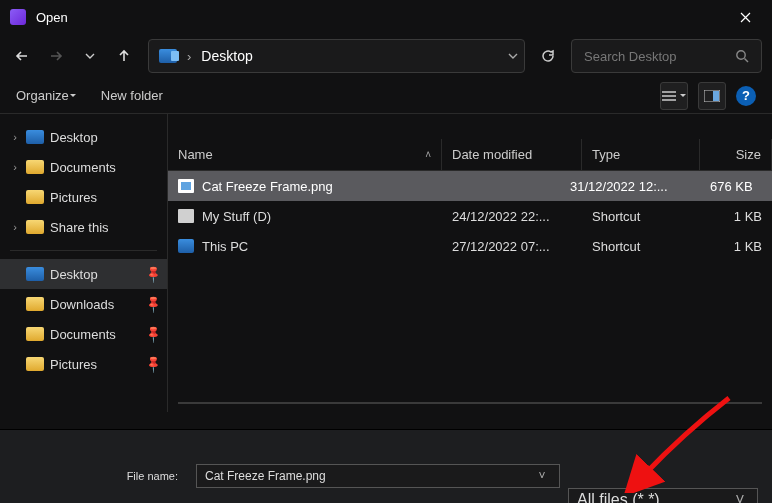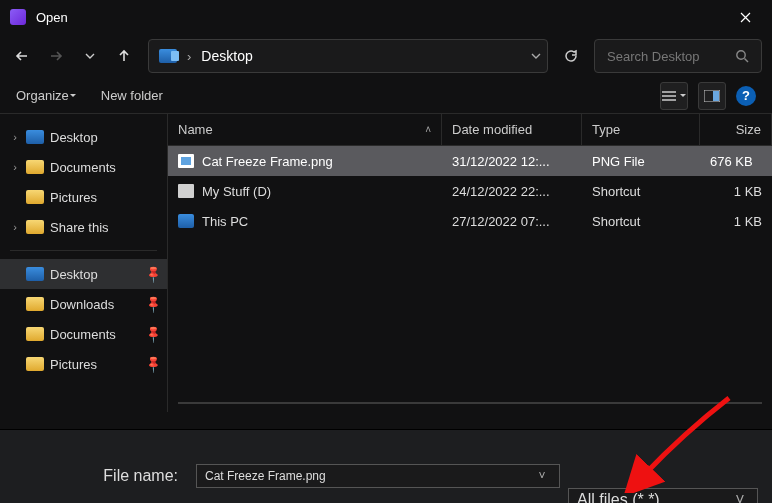--- a/index.html
+++ b/index.html
@@ -32,21 +32,21 @@
   display: flex; align-items: center; padding: 0 6px; gap: 10px;
   background: #1a1a1b;
 }
 .path-icon { width: 18px; height: 14px; background: linear-gradient(#3a8dde,#1e5fa8); border-radius: 2px; position: relative; margin-left: 4px;}
 .path-icon::after { content:""; position:absolute; right:-2px; top:2px; width:8px; height:10px; background:#7dbef5; border-radius:1px;}
 .path-chev { color: #aaa; }
 .path-text { color: #fff; font-size: 14px; }
 .path-dd { margin-left: auto; color: #aaa; }
 .refresh-btn { width: 34px; height: 34px; display:flex; align-items:center; justify-content:center; color:#ccc;}
 .search-box {
-  width: 168px; height: 34px; border: 1px solid #3a3a3a; border-radius: 4px;
+  width: 191px; height: 34px; border: 1px solid #3a3a3a; border-radius: 4px;
   display: flex; align-items: center; padding: 0 12px; gap: 10px;
   background: #1a1a1b; color: #777;
 }
 .search-box span { flex: 1; }
 
 .toolbar {
   height: 36px; display: flex; align-items: center; padding: 0 16px; gap: 24px;
   border-bottom: 1px solid #2a2a2a;
 }
 .org-btn { color: #ccc; display: flex; align-items: center; }
@@ -63,21 +63,21 @@
   padding: 0 6px 0 10px; color: #ddd; white-space: nowrap; overflow: hidden;
 }
 .tree-item .chev { width: 10px; color: #999; font-size: 11px; display:inline-block; text-align:center;}
 .tree-item .icon { width: 18px; height: 14px; flex-shrink:0; }
 .folder-y { background: linear-gradient(#f7d774,#e0a92e); border-radius: 2px; }
 .desktop-i { background: linear-gradient(#3a8dde,#1e5fa8); border-radius: 2px; }
 .pin { margin-left: auto; color:#888; font-size:12px; transform: rotate(-45deg);}
 .tree-divider { height:1px; background:#2a2a2a; margin:6px 10px; }
 .tree-item.selected { background: #2e2f31; }
 
-.files { flex: 1; display:flex; flex-direction:column;}
+.files { flex: 1; display:flex; flex-direction:column;margin-top:25px;}
 .fhead {
   height: 32px; display: flex; align-items: center;
   border-bottom: 1px solid #2a2a2a; color: #ccc; font-size: 13px;
 }
 .fhead .col { padding: 0 10px; border-right: 1px solid #2a2a2a; height:100%; display:flex; align-items:center; gap:6px;}
 .col-name { flex: 1; }
 .col-date { width: 140px; }
 .col-type { width: 118px; }
 .col-size { width: 72px; justify-content:flex-end;}
 .sort-arrow { font-size:10px; color:#aaa; margin-left:auto;}
@@ -93,21 +93,21 @@
 .file-img::after{content:""; position:absolute; inset:3px; background:#5fa3e0;}
 .file-disk { background:#d0d0d0; border-radius:1px;}
 .scroll-ind { position:absolute; bottom:8px; left:10px; right:10px; height:2px; background:#3a3a3a;}
 
 .footer {
   position:absolute; left:0; right:0; bottom:0;
   height: 74px; background: #1d1e20; padding: 10px 14px 10px 14px;
   border-top: 1px solid #000;
 }
 .fn-row { display:flex; align-items:center; gap:8px; }
-.fn-label { width: 174px; text-align: right; padding-right: 10px; color:#ddd; font-size:16px;}
+.fn-label { width: 174px; text-align: right; padding-right: 10px; color:#ddd; font-size:11px;}
 .fn-input {
   flex: 1; height: 24px; border:1px solid #555; background:#1a1a1b;
   display:flex; align-items:center; padding:0 8px; color:#ddd; font-size:12px;
 }
 .fn-dd { width:18px; color:#aaa; text-align:center;}
 .filter {
   width: 190px; height: 24px; border:1px solid #555; background:#1a1a1b;
   display:flex; align-items:center; padding:0 8px; color:#ddd; font-size:16px;margin-top:48px;
 }
 .btn-row { display:flex; justify-content:flex-end; gap:10px; margin-top: 12px; }
@@ -272,21 +272,20 @@
       <div class="col col-type">Type</div>
       <div class="col col-size">Size</div>
     </div>
     <div class="frows" id="frows">
       <div class="frow selected">
     <div class="col col-name">
             <span class="f-icon file-img"></span>
             <span>Cat Freeze Frame.png</span>
           </div>
     <div class="col col-date">31/12/2022 12:...</div>
-    <div class="col col-type">PNG File</div>
     <div class="col col-size" style="">676 KB</div>
         </div>
         <div class="frow">
     <div class="col col-name">
             <span class="f-icon file-disk"></span>
             <span>My Stuff (D)</span>
           </div>
     <div class="col col-date">24/12/2022 22:...</div>
     <div class="col col-type">Shortcut</div>
     <div class="col col-size" style="text-align:right;">1 KB</div>

